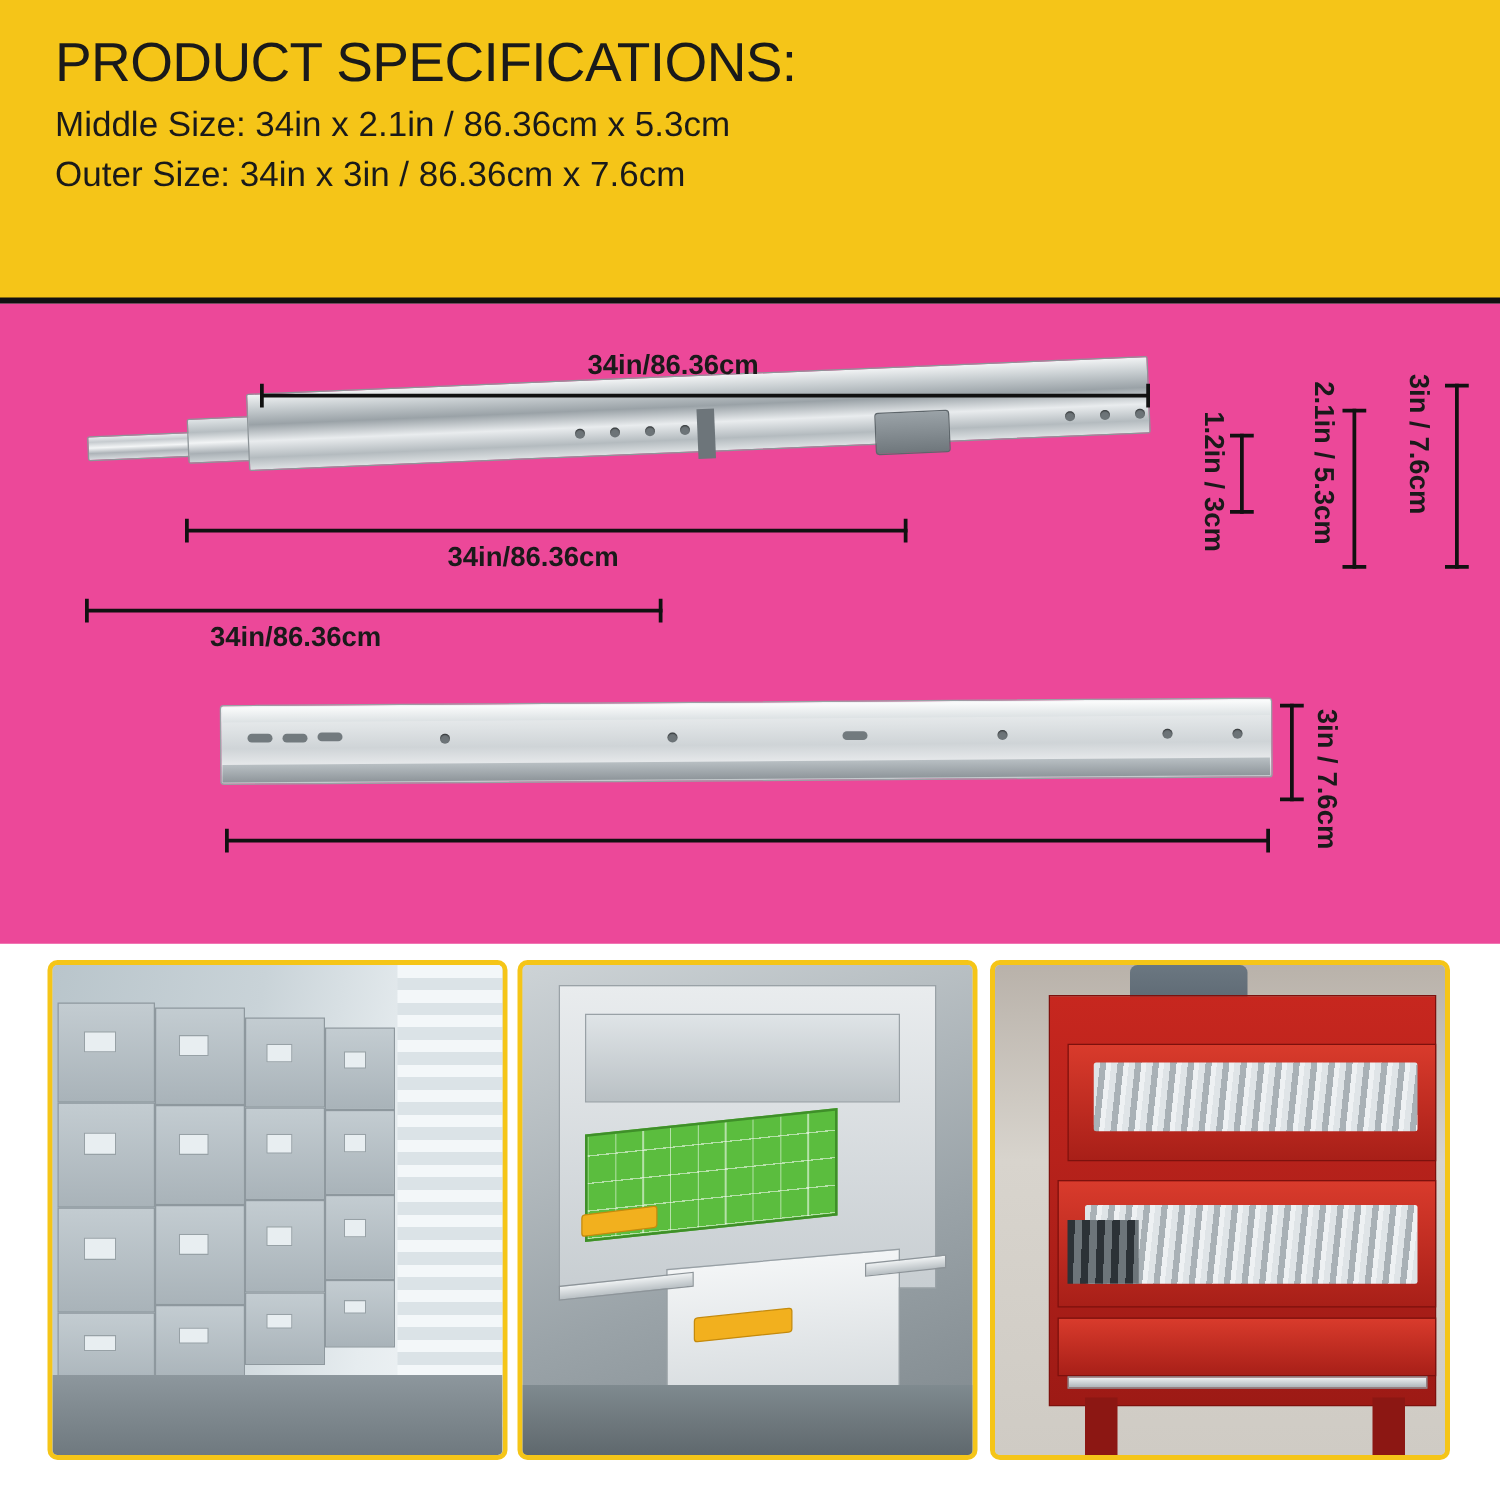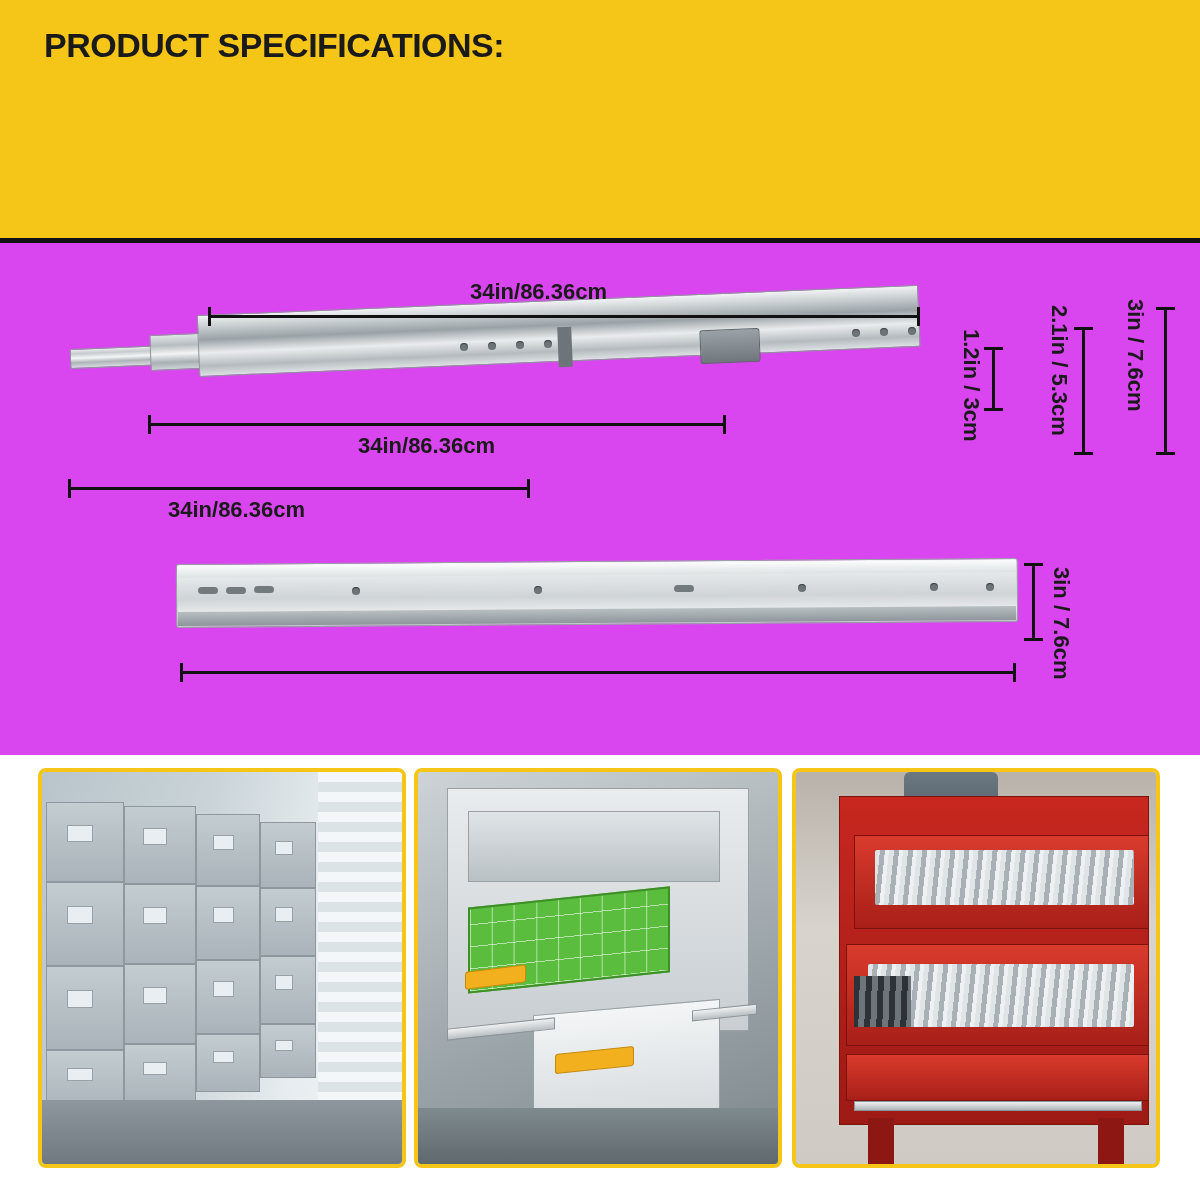--- a/index.html
+++ b/index.html
@@ -14,22 +14,22 @@
   }
 
   
   .header {
     position: absolute; left: 0; top: 0;
     width: 1200px; height: 240px;
     background: #f5c518;
     padding: 28px 32px 0 44px;
   }
   .header-title {
-    font-size: 34px;
-    font-weight: bold;
+    font-size: 44px;
+    font-weight: normal;
     letter-spacing: -0.5px;
     margin: 0 0 6px 0;
     line-height: 1.05;
   }
   .spec-line {
     font-size: 28px;
     line-height: 1.42;
     font-weight: normal;
     white-space: nowrap;
   }
@@ -52,21 +52,21 @@
     left: 0; top: 238px;
     width: 1200px; height: 5px;
     background: #111;
   }
 
   
   .diagram {
     position: absolute;
     left: 0; top: 243px;
     width: 1200px; height: 512px;
-    background: #d946ef;
+    background: #ec4899;
   }
 
   .lbl {
     position: absolute;
     font-size: 22px;
     font-weight: bold;
     white-space: nowrap;
   }
   .lbl-v {
     position: absolute;
@@ -235,20 +235,22 @@
     width: 26%; height: 26%;
     background: linear-gradient(180deg,#6b7781,#3f4a55);
     border-radius: 6px;
   }
 </style>
 </head>
 <body>
 
 <div class="header">
   <h1 class="header-title">PRODUCT SPECIFICATIONS:</h1>
+  <div class="spec-line">Middle Size: 34in x 2.1in / 86.36cm x 5.3cm</div>
+  <div class="spec-line">Outer Size: 34in x 3in / 86.36cm x 7.6cm</div>
 </div>
 <div class="header-rule"></div>
 
 <div class="diagram">
 
   <div class="slide-assembly">
 
     <div class="rail" style="left:70px; top:106px; width:560px; height:20px; transform:rotate(-2.4deg); transform-origin:left center;"></div>
 
     <div class="rail" style="left:150px; top:92px; width:690px; height:36px; transform:rotate(-2.4deg); transform-origin:left center;

